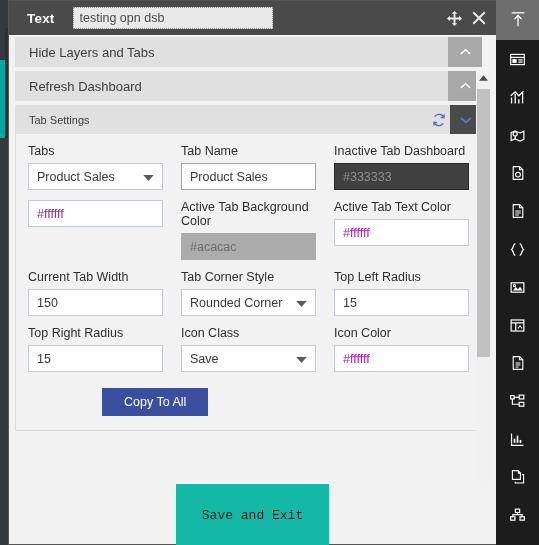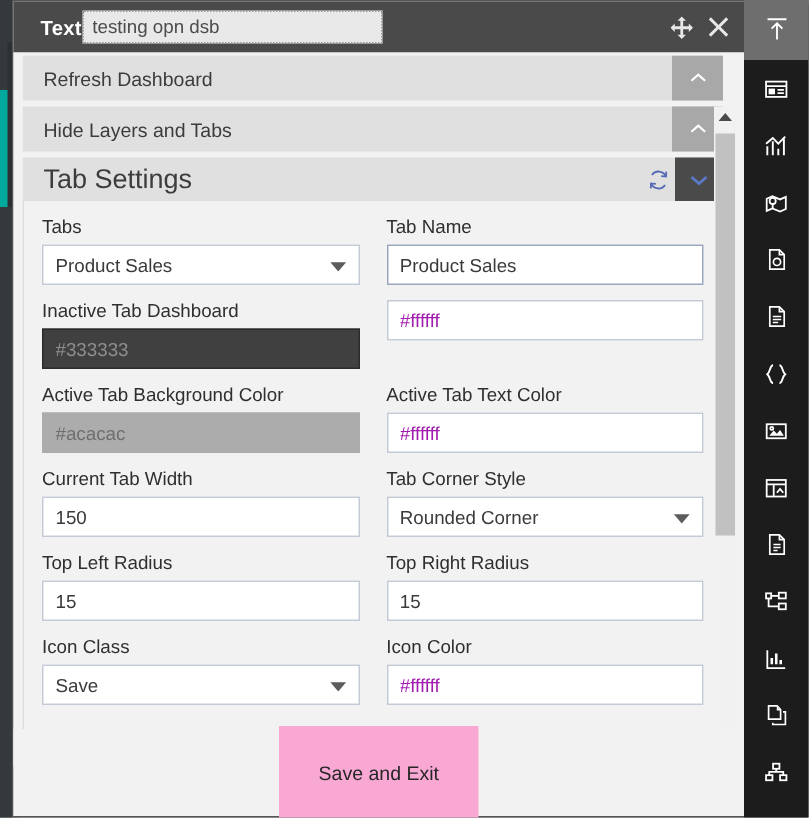--- a/index.html
+++ b/index.html
@@ -24,21 +24,21 @@
   }
   .rail-item.top-active{background:#6e6e6e;height:40px;}
   .rail-item svg{display:block;}
 
   
   .modal{position:absolute;left:8px;top:0;width:489px;height:545px;background:#f2f2f2;
          border:1px solid #555;box-sizing:border-box;}
   .modal-header{height:34px;background:#4a4a4a;display:flex;align-items:center;padding:0 10px;box-sizing:border-box;}
   .hdr-label{color:#ffffff;font-size:13.5px;font-weight:bold;margin-left:8px;letter-spacing:.2px;}
   .hdr-input{
-    width:200px;height:22px;background:#e9e9e9;
+    margin-left:18px;width:200px;height:22px;background:#e9e9e9;
     border:1px dotted #9a9a9a;box-sizing:border-box;
     font-family:"Liberation Sans",sans-serif;font-size:12.5px;color:#4c4c4c;
     padding:0 6px;outline:none;
   }
   .hdr-spacer{flex:1;}
   .hdr-btn{color:#e8e8e8;margin-left:10px;display:flex;align-items:center;cursor:pointer;}
 
   
   .modal-body{position:absolute;left:0;top:34px;width:487px;height:476px;background:#f2f2f2;}
   .scroll-area{position:absolute;left:6px;top:2px;width:467px;height:466px;overflow:hidden;}
@@ -48,30 +48,30 @@
     box-sizing:border-box;
   }
   .acc-title{font-size:13px;color:#3c3c3c;padding-left:14px;flex:1;}
   .acc-toggle{
     width:34px;height:30px;background:#a8a8a8;display:flex;align-items:center;justify-content:center;
     color:#ffffff;
   }
 
   .panel{margin-bottom:0;}
   .panel-head{background:#e0e0e0;height:29px;display:flex;align-items:center;}
-  .panel-head .acc-title{font-size:18px;color:#3c3c3c;}
+  .panel-head .acc-title{font-size:11px;color:#3c3c3c;}
   .panel-refresh{width:22px;display:flex;align-items:center;justify-content:center;color:#5569b5;}
   .panel-collapse{width:32px;height:29px;background:#4a4a4a;display:flex;align-items:center;justify-content:center;color:#5a79c8;}
 
   .panel-body{
     background:#f2f2f2;border:1px solid #dcdcdc;border-top:none;
     padding:10px 12px 14px 12px;box-sizing:border-box;
   }
 
-  .grid{display:grid;grid-template-columns:1fr 1fr;column-gap:18px;row-gap:0;}
+  .grid{display:grid;grid-template-columns:1fr 1fr 1fr;column-gap:18px;row-gap:0;}
   .field{margin-bottom:10px;}
   .field label{display:block;font-size:12.5px;color:#2f2f2f;margin-bottom:5px;}
 
   .inp{
     width:100%;height:27px;box-sizing:border-box;
     border:1px solid #c5cbd6;background:#ffffff;
     font-family:"Liberation Sans",sans-serif;font-size:12.5px;color:#3a3a3a;
     padding:0 8px;outline:none;
   }
   .inp.focused{border-color:#9aa6bd;}
@@ -101,22 +101,22 @@
   .vs-thumb{position:absolute;left:1px;top:4px;width:13px;height:268px;background:#c1c1c1;}
 
   
   .hscroll{position:absolute;left:6px;top:472px;width:467px;height:9px;background:#e4e4e4;}
   .hs-thumb{position:absolute;right:0;top:0;width:56px;height:9px;background:#a6a6a6;}
 
   
   .modal-footer{position:absolute;left:0;bottom:0;width:487px;height:58px;background:#f2f2f2;
                 display:flex;align-items:center;justify-content:center;}
   .btn-save{
-    background:#f9a8d4;color:#262626;border:none;
-    font-family:Liberation Sans, sans-serif;font-size:13px;
+    background:#14b8a6;color:#262626;border:none;
+    font-family:Liberation Mono, monospace;font-size:13px;
     padding:24px 26px;cursor:pointer;
   }
 </style>
 </head>
 <body>
 
 <div id="root">
 
   <div class="bg-top-strip"></div>
   <div class="bg-dark-left"></div>
@@ -139,30 +139,30 @@
           <path d="M2.2 0.6 L8 6.4 L13.8 0.6 L15.4 2.2 L9.6 8 L15.4 13.8 L13.8 15.4 L8 9.6 L2.2 15.4 L0.6 13.8 L6.4 8 L0.6 2.2 Z"></path>
         </svg>
       </span>
     </div>
 
     <div class="modal-body">
 
       <div class="scroll-area">
 
         <div class="accordion">
-          <span class="acc-title">Refresh Dashboard</span>
+          <span class="acc-title">Hide Layers and Tabs</span>
           <span class="acc-toggle">
             <svg width="11" height="8" viewBox="0 0 12 8" fill="none" stroke="currentColor" stroke-width="1.6">
               <path d="M1 6 L6 1.6 L11 6"></path>
             </svg>
           </span>
         </div>
 
         <div class="accordion">
-          <span class="acc-title">Hide Layers and Tabs</span>
+          <span class="acc-title">Refresh Dashboard</span>
           <span class="acc-toggle">
             <svg width="11" height="8" viewBox="0 0 12 8" fill="none" stroke="currentColor" stroke-width="1.6">
               <path d="M1 6 L6 1.6 L11 6"></path>
             </svg>
           </span>
         </div>
 
         <div class="panel">
 
           <div class="panel-head">

